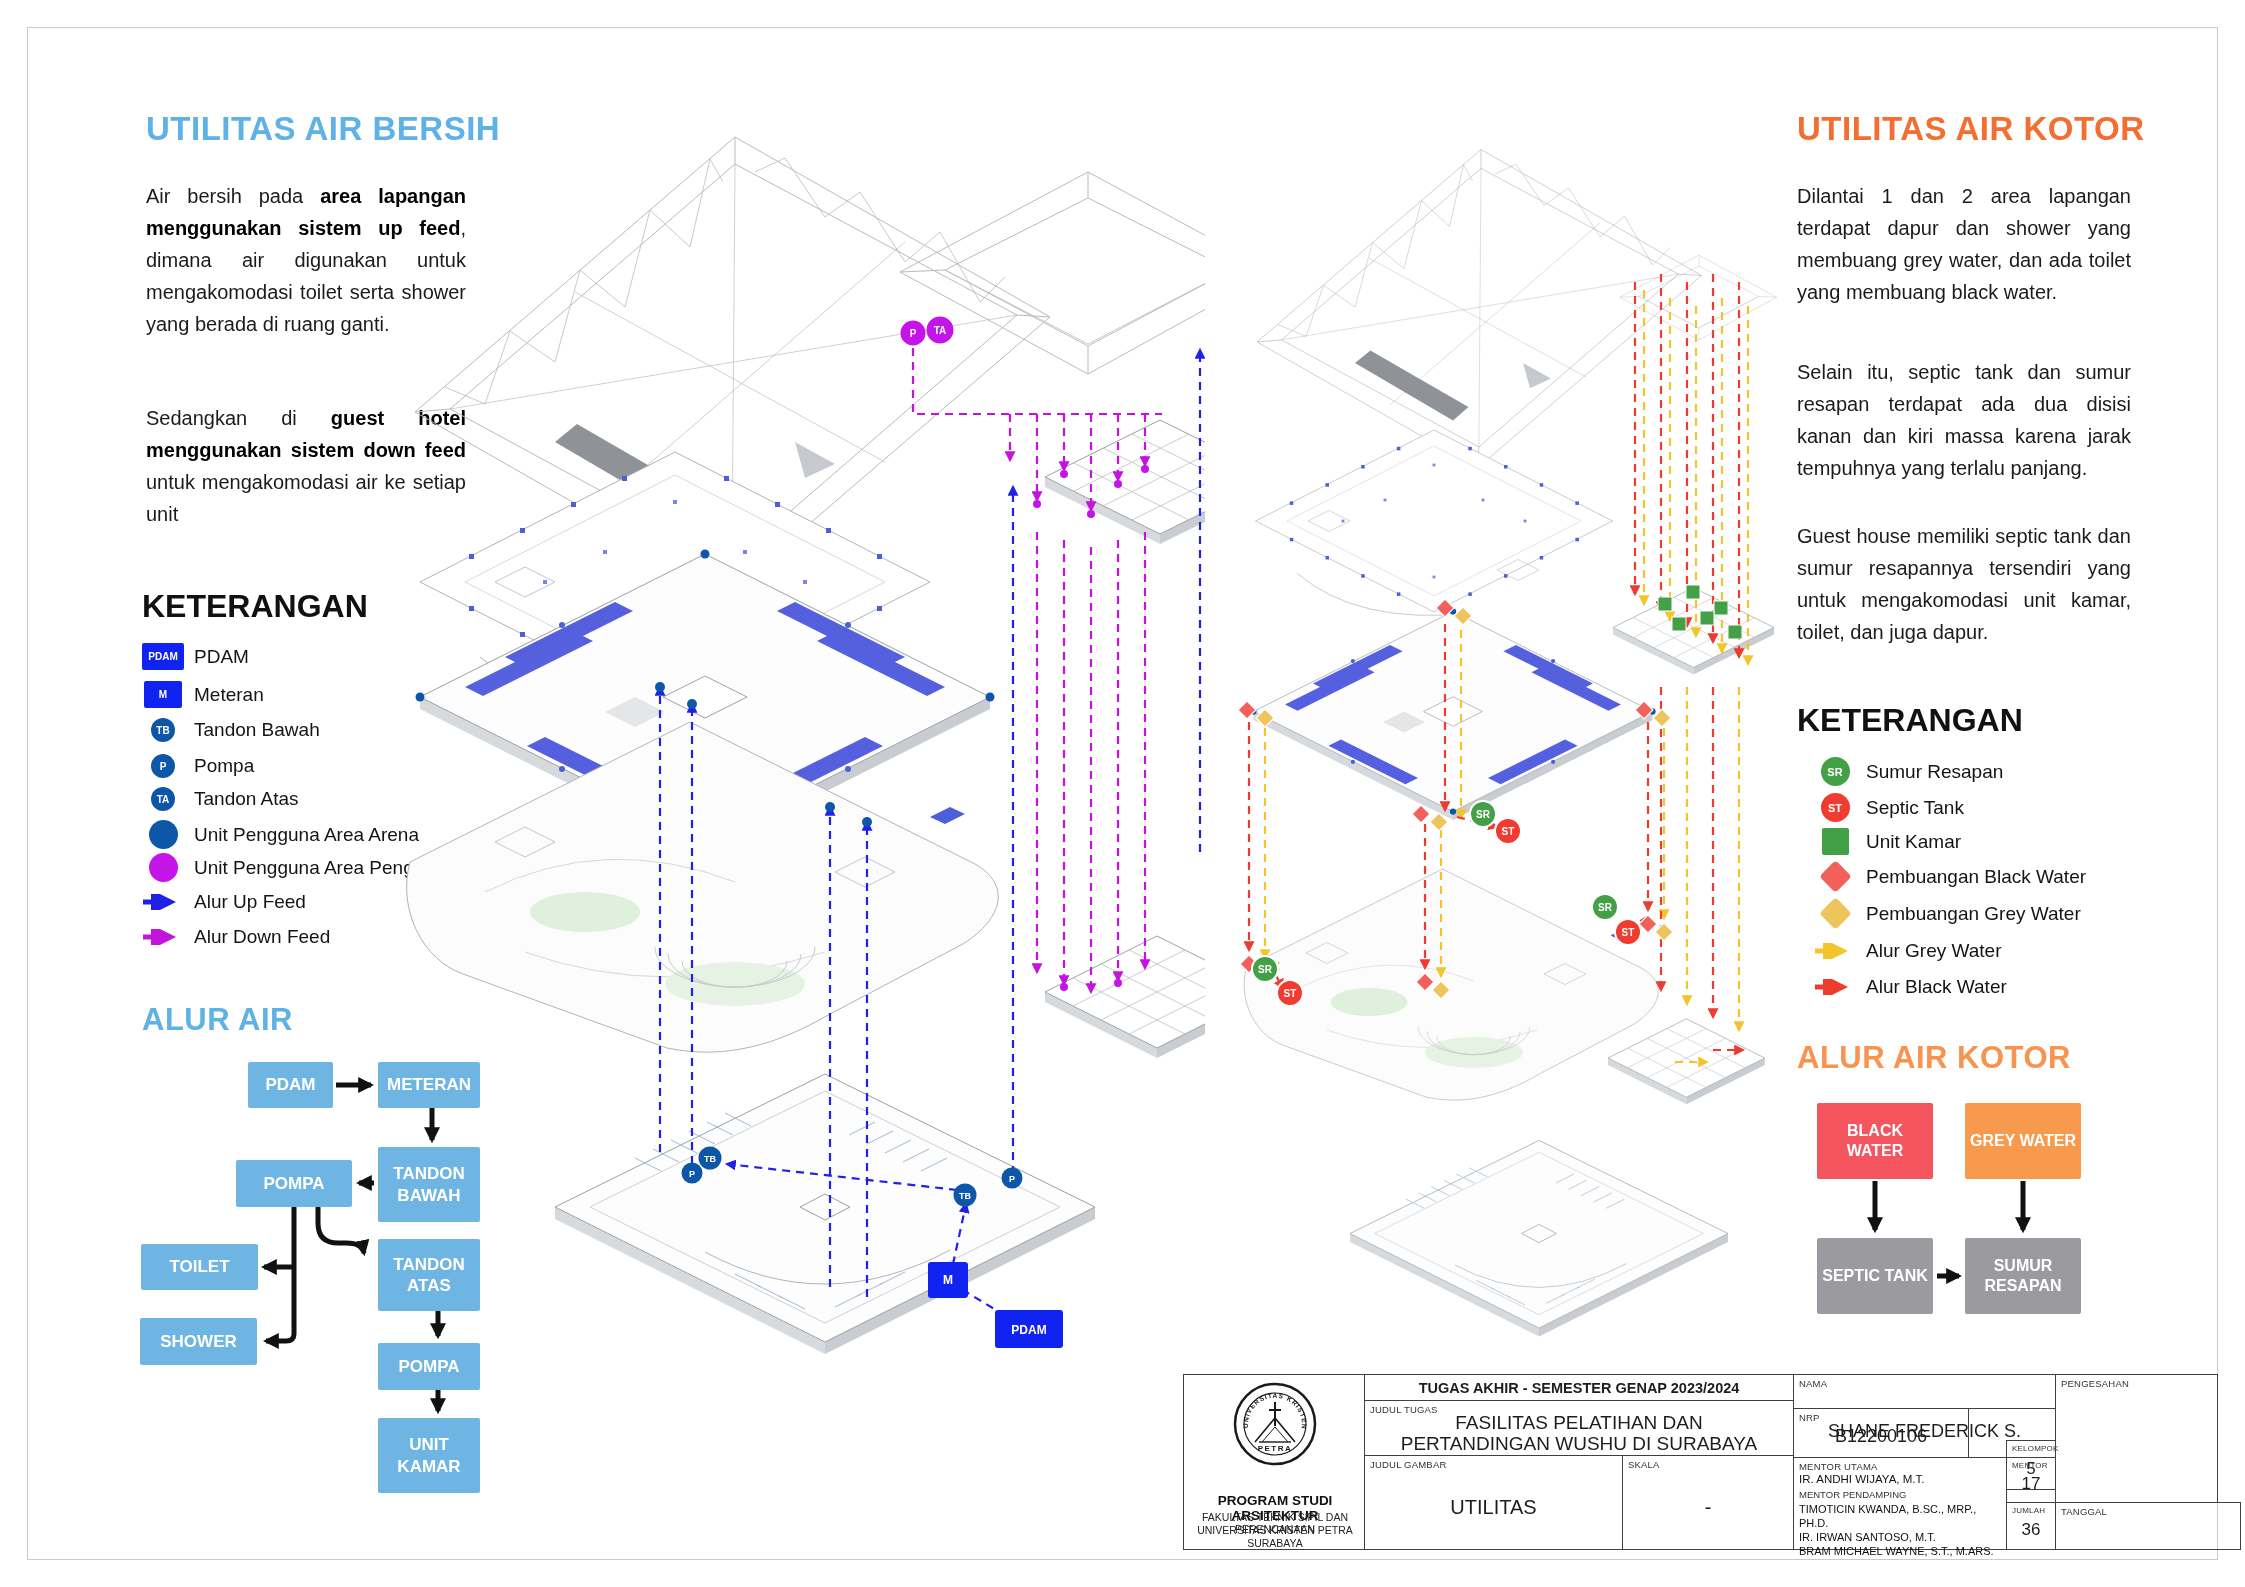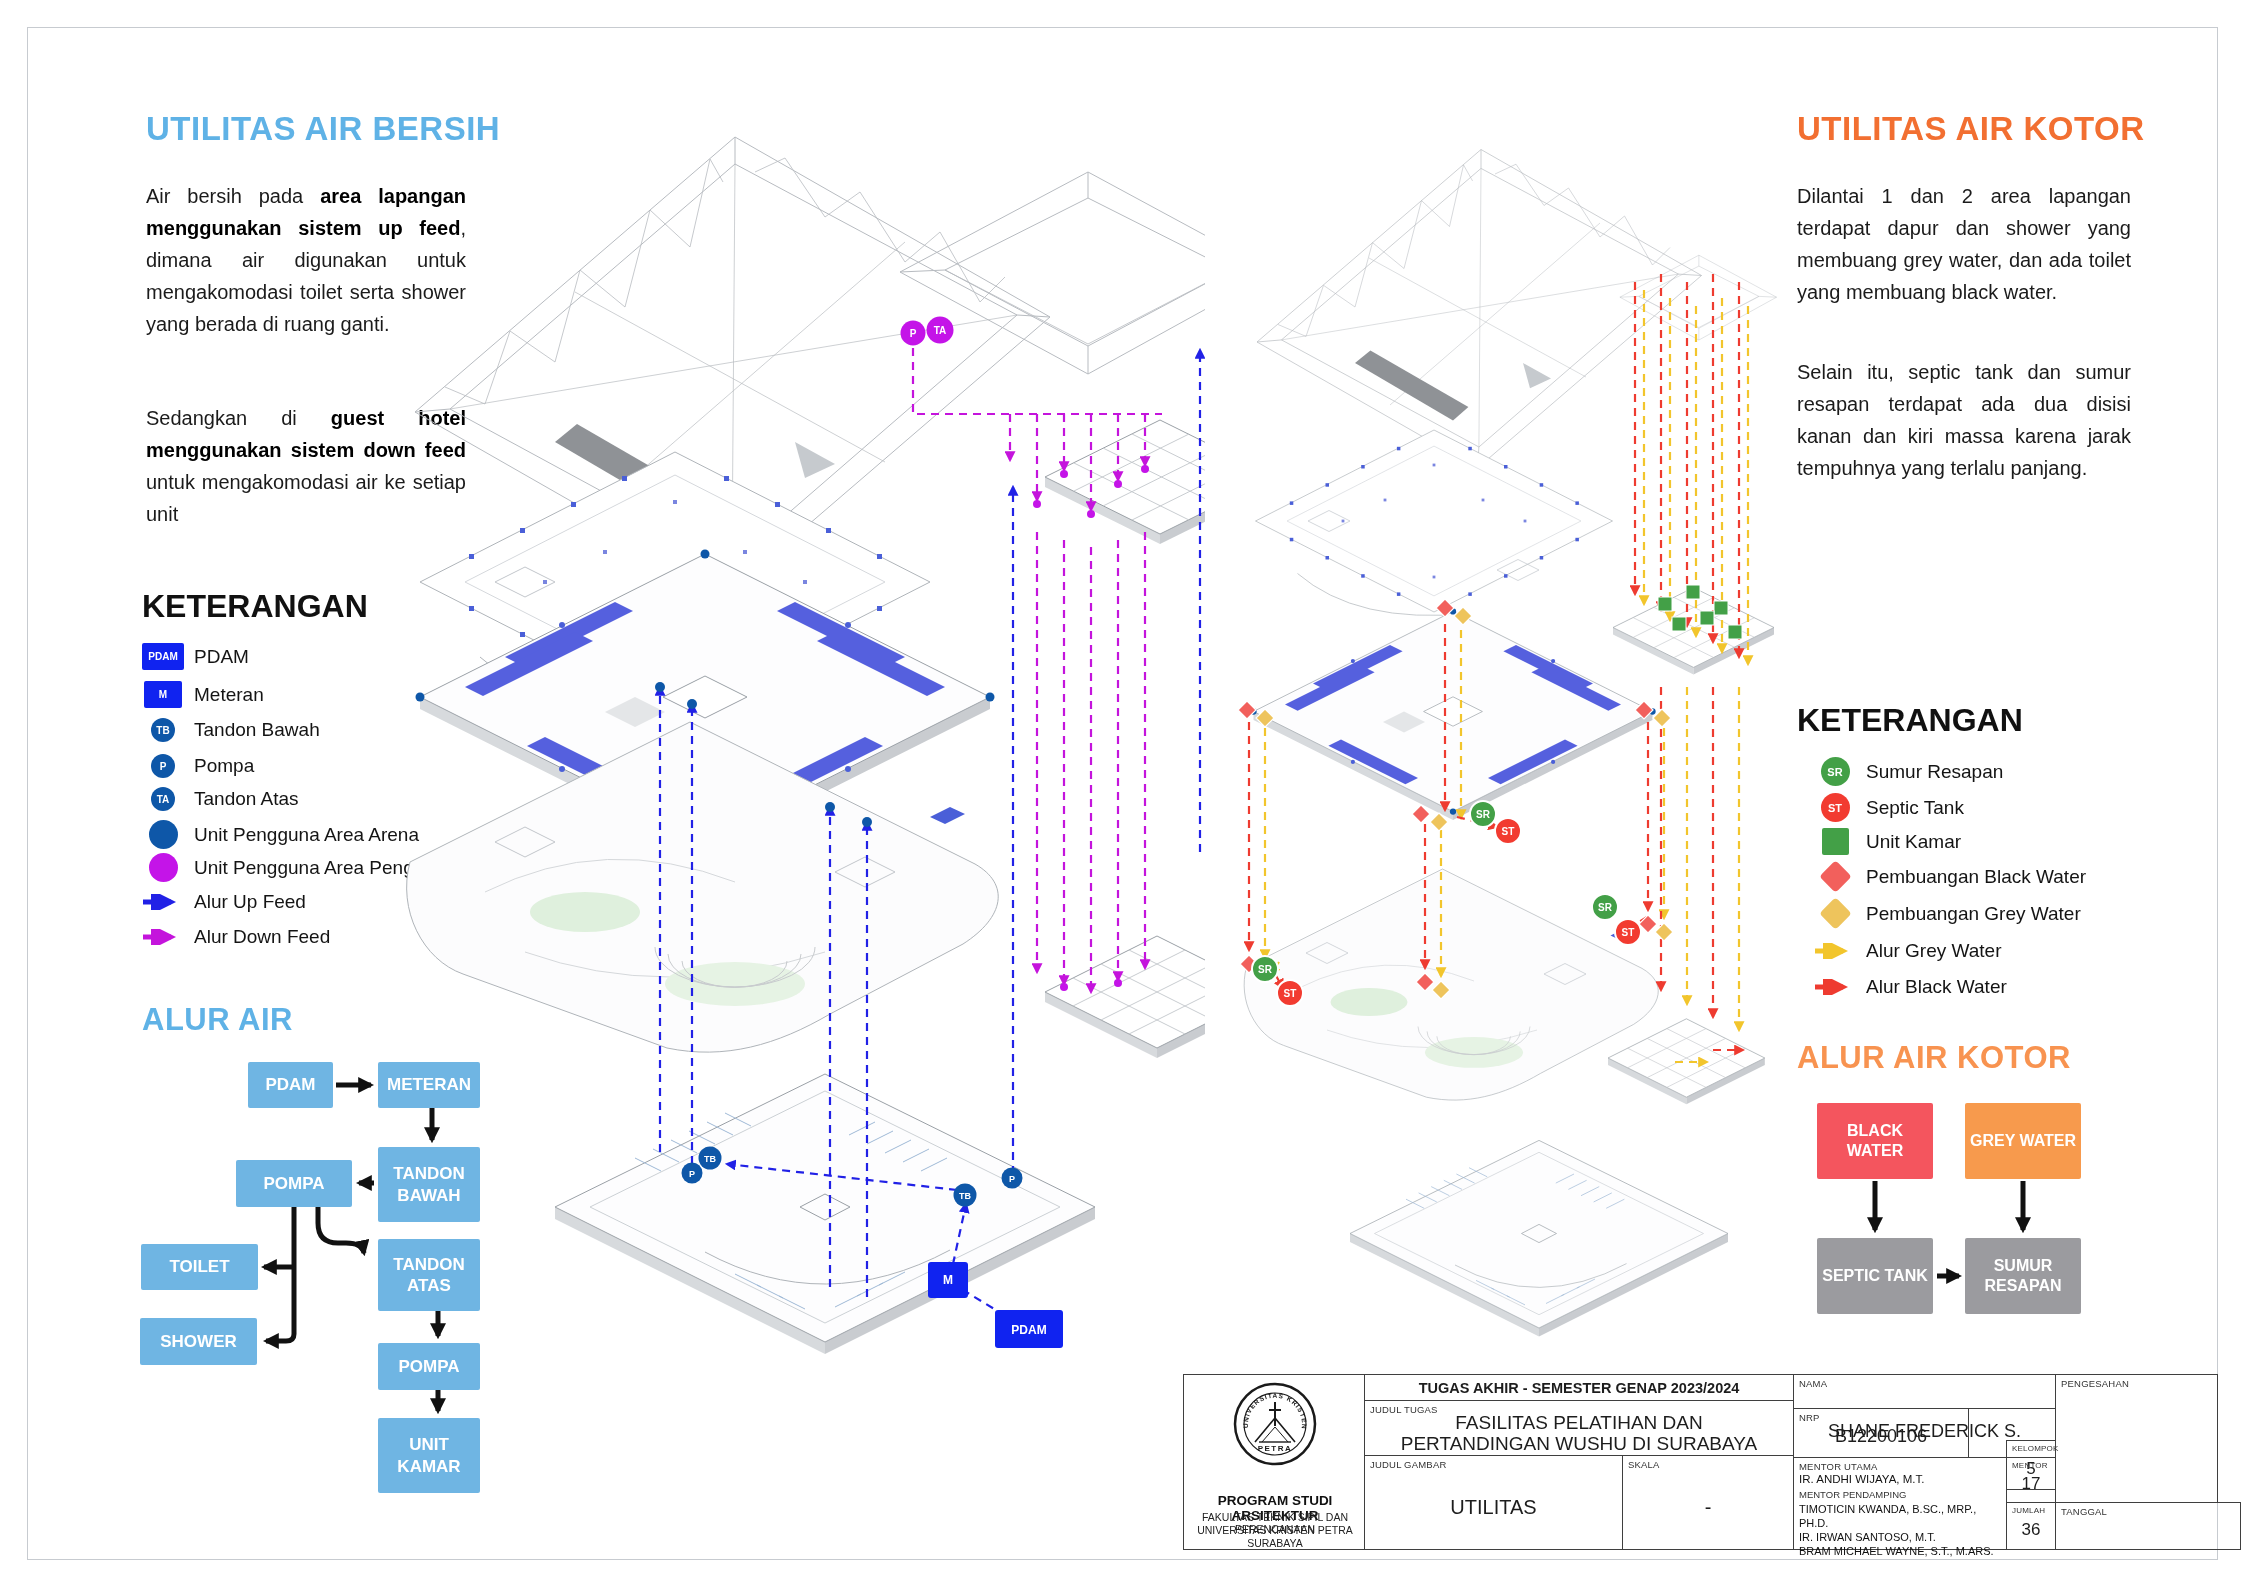--- a/index.html
+++ b/index.html
@@ -486,20 +486,21 @@
         <circle cx="393" cy="820" r="13" fill="#F23B30" stroke="#fff" stroke-width="2"></circle>
         <text x="393" y="824" font-size="10" class="mkr-txt">ST</text>
       </g>
     </g>
   </svg>
 
   <div class="abs h1 h-orange" style="left:1797px;top:110px;">UTILITAS AIR KOTOR</div>
 
   <div class="abs body-text" style="left:1797px;top:180px;width:334px;">Dilantai 1 dan 2 area lapangan terdapat dapur dan shower yang membuang grey water, dan ada toilet yang membuang black water.</div>
   <div class="abs body-text" style="left:1797px;top:356px;width:334px;">Selain itu, septic tank dan sumur resapan terdapat ada dua disisi kanan dan kiri massa karena jarak tempuhnya yang terlalu panjang.</div>
+  <div class="abs body-text" style="left:1797px;top:520px;width:334px;">Guest house memiliki septic tank dan sumur resapannya tersendiri yang untuk mengakomodasi unit kamar, toilet, dan juga dapur.</div>
 
   <div class="abs h2" style="left:1797px;top:702px;">KETERANGAN</div>
 
   <div class="abs" style="left:1812px;top:757px;width:380px;height:260px;">
     <div class="lrow" style="top:0;">
       <span class="islot">
           <span class="icon-circle big c-green">
             <span>SR</span>
           </span>
         </span>

